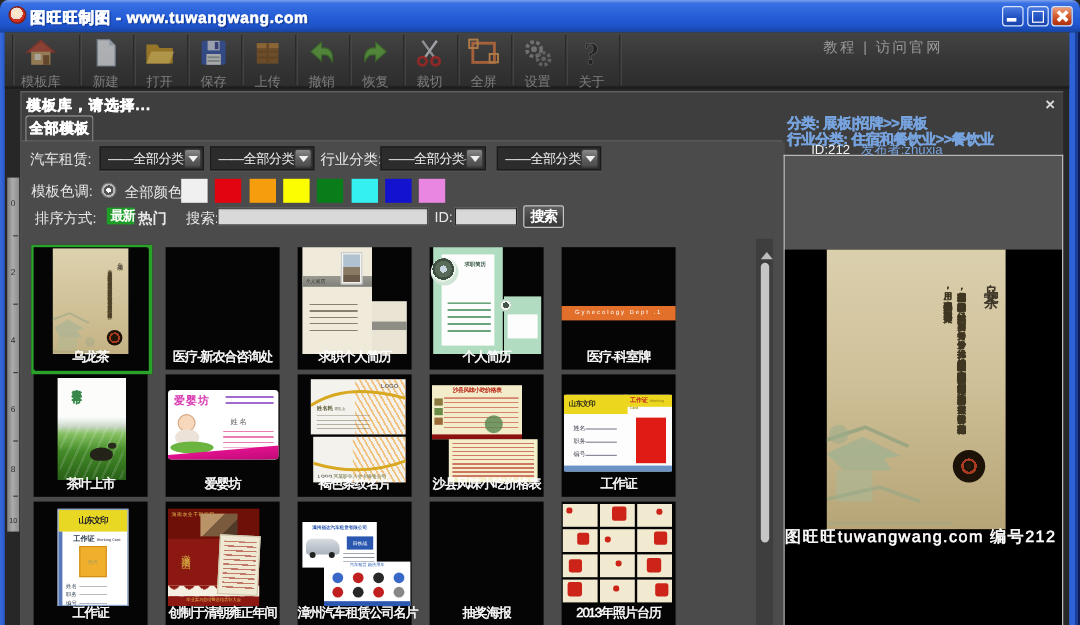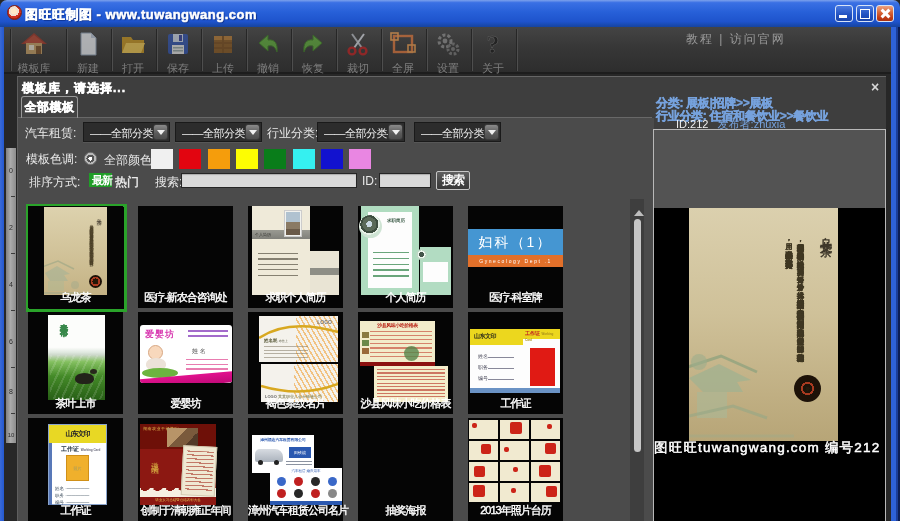--- a/index.html
+++ b/index.html
@@ -315,21 +315,20 @@
   </div>
   <div class="abs" style="left:1px;top:9px;width:23px;height:23px;border-radius:50%;background:radial-gradient(circle at 45% 40%,#c8d8e0 0 3px,#5a6a58 3px 7px,#3e4e40 7px 9px,#e8f2e8 9px 10.5px,#cfe4d4 10.5px)"></div>
   <div class="abs" style="left:62px;top:41px;width:31px;height:48px;background:#b2dcc2">
     <div class="abs" style="left:3px;top:15px;width:25px;height:20px;background:#fdfdfd"></div>
   </div>
   <div class="abs" style="left:58px;top:43px;width:11px;height:11px;border-radius:50%;background:radial-gradient(circle,#44554a 0 2.5px,#eef6ee 2.5px 4px,#bcd8c4 4px)"></div>
   <div class="cap">个人简历</div>
 </div>
 
 <div class="cell" style="left:468px;top:206px;height:102px">
-  <div class="abs" style="left:0;top:23px;width:95px;height:26px;background:#4596d2;color:#fff;font-size:14px;text-align:center;line-height:26px;letter-spacing:2px;white-space:nowrap">妇科（1）</div>
   <div class="abs" style="left:0;top:49px;width:95px;height:12px;background:#e2702a;color:#fff;font-size:5px;text-align:center;line-height:12px;letter-spacing:1.6px;white-space:nowrap">Gynecology  Dept .1</div>
   <div class="cap">医疗-科室牌</div>
 </div>
 
 <div class="cell" style="left:28px;top:312px;height:102px">
   <div class="abs" style="left:20px;top:3px;width:57px;height:85px;background:linear-gradient(180deg,#fcfdfb 0 38%,#dfe8df 44%,#cdd8cb 47%,#84c060 55%,#448a28 72%,#275f16 100%)">
     <div class="abs" style="left:9px;top:3px;writing-mode:vertical-rl;font-size:8px;font-weight:bold;color:#38884a;letter-spacing:1px;-webkit-text-stroke:.4px #38884a">春茶上市</div>
     <div class="abs" style="left:2px;top:40px;width:53px;height:44px;background:repeating-linear-gradient(115deg,rgba(255,255,255,.13) 0 2px,transparent 2px 7px)"></div>
     <div class="abs" style="left:27px;top:58px;width:19px;height:11px;background:#23231a;border-radius:50% 50% 40% 40%"></div>
     <div class="abs" style="left:42px;top:54px;width:7px;height:5px;background:#28281c;border-radius:50%"></div>

